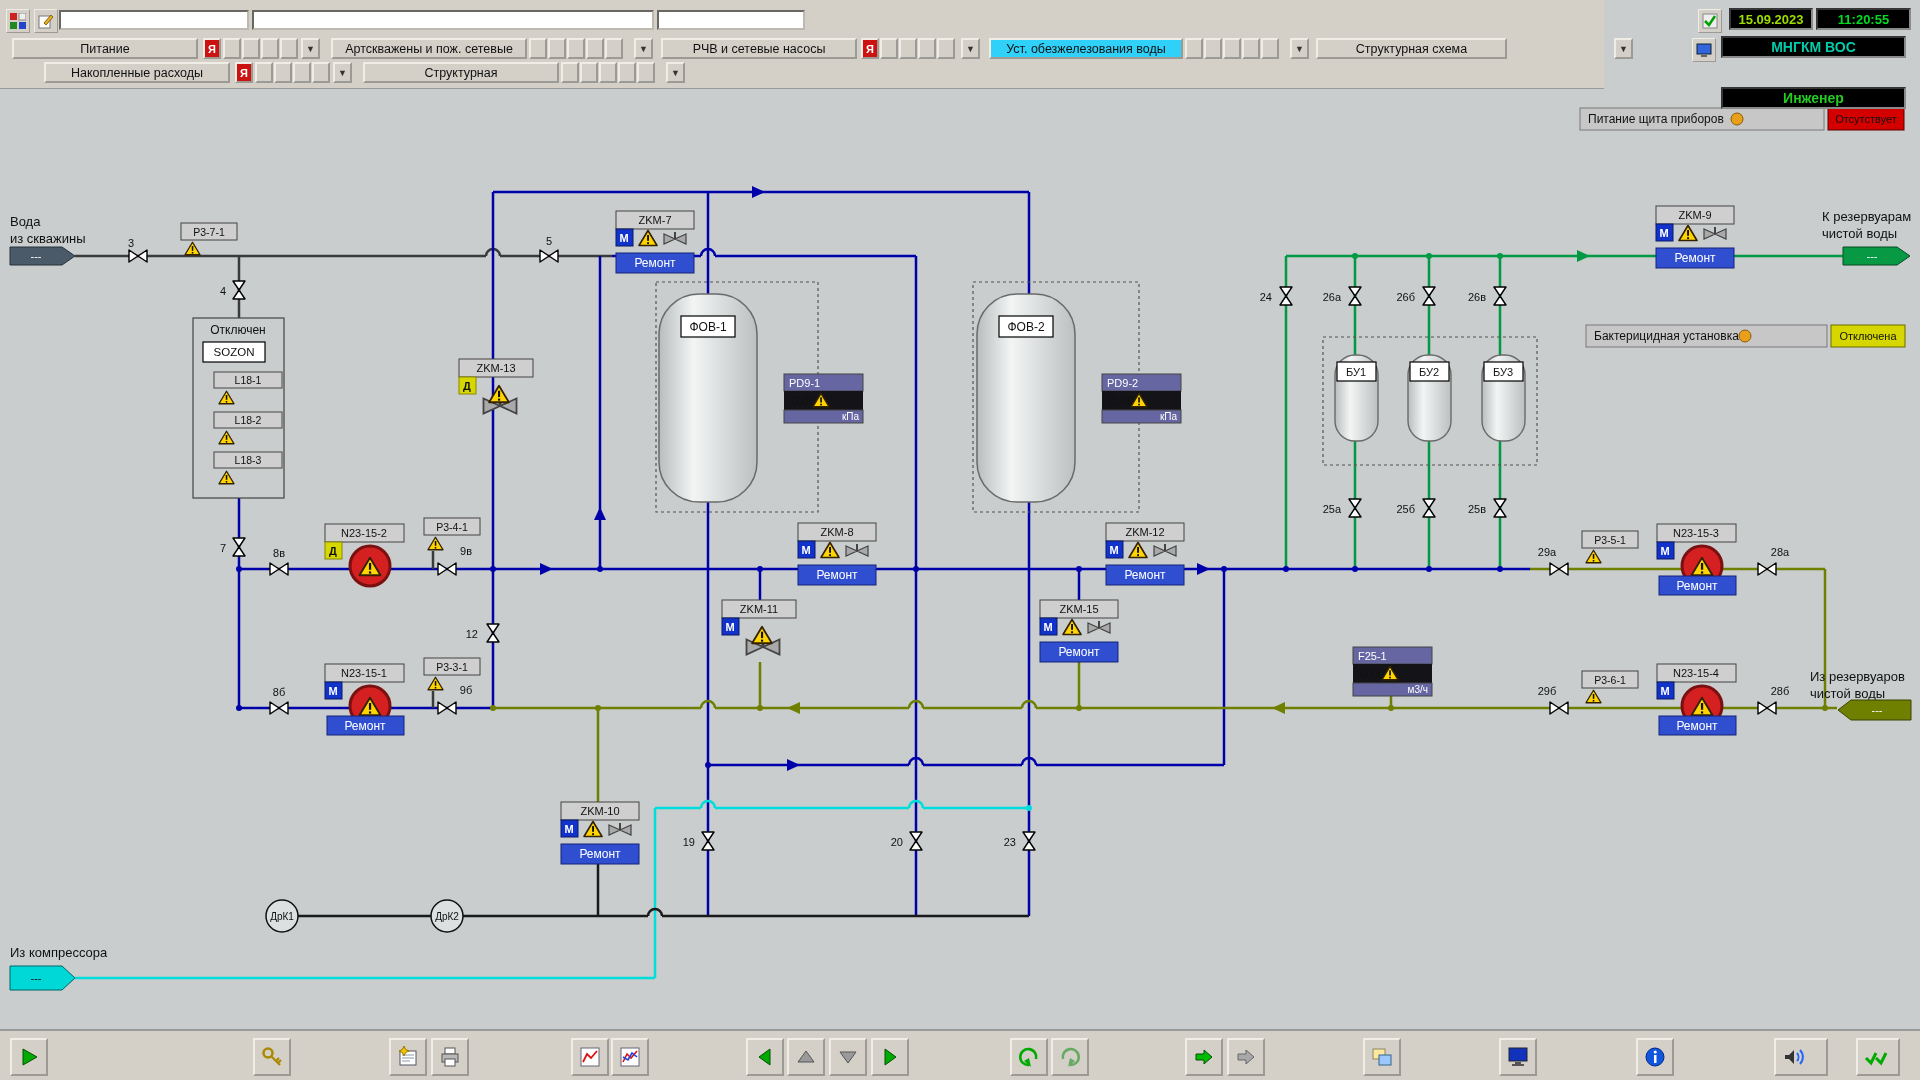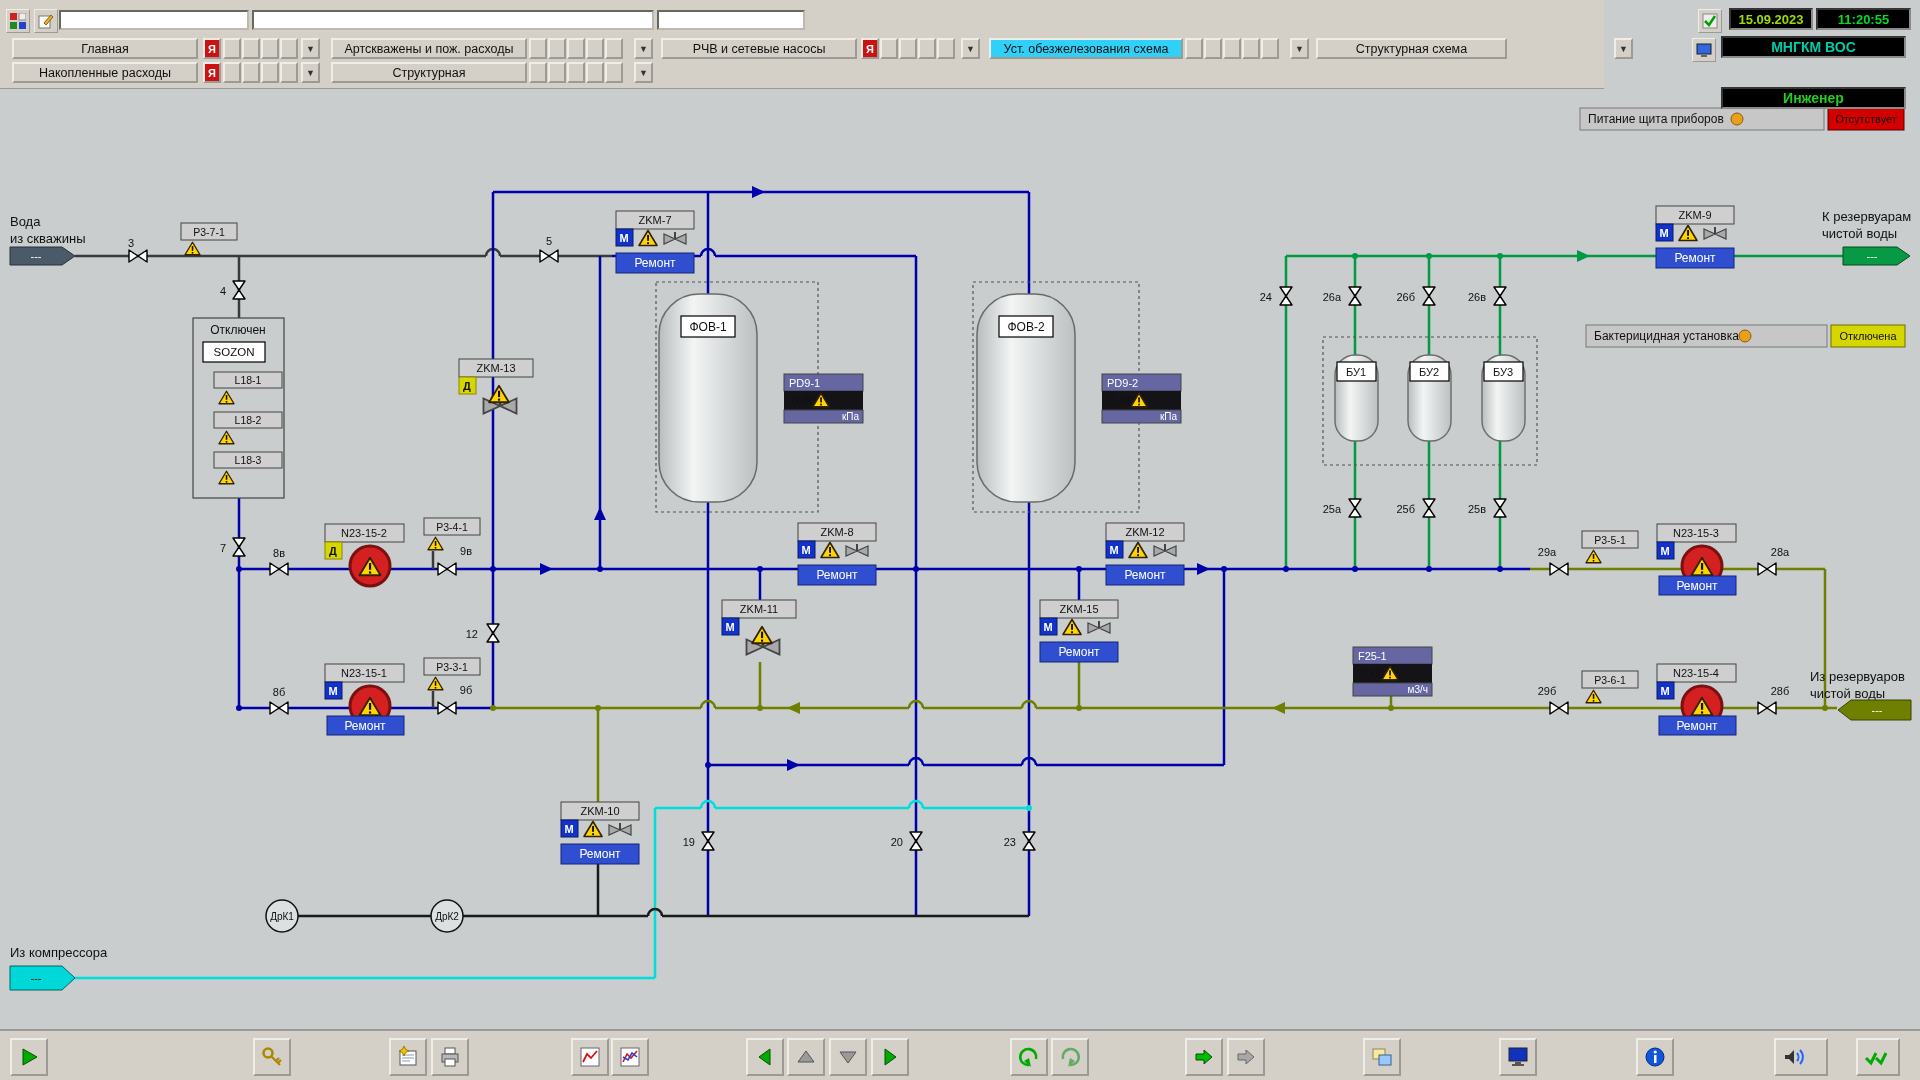--- a/index.html
+++ b/index.html
@@ -7,21 +7,21 @@
   
   .header{position:absolute;top:0;left:0;width:1604px;height:88px;background:#d4d0c8;border-bottom:1px solid #9a9a9a;z-index:5;}
   .hicon{position:absolute;top:9px;width:22px;height:22px;display:flex;align-items:center;justify-content:center;background:#d4d0c8;border:1px outset #f0ede6;}
   .field{position:absolute;top:10px;height:20px;background:#fff;border:2px inset #bdb9b1;box-sizing:border-box;font-size:12px;padding:0 4px;}
   .blackbox{position:absolute;height:22px;background:#000;border:2px inset #8a8a8a;box-sizing:border-box;display:flex;align-items:center;justify-content:center;font-size:13px;font-weight:bold;}
   .blackbox.dt{color:#9ddd00;}
   .blackbox.tm{color:#00dd22;}
   .blackbox.teal{color:#00ccaa;font-size:14px;text-align:right;}
   .blackbox.green{color:#22cc22;font-size:14px;margin-top:27px;}
   .nb{position:absolute;top:38px;height:21px;background:#d4d0c8;border:2px outset #f0ede6;box-sizing:border-box;display:flex;align-items:center;justify-content:center;font-size:12.5px;color:#111;cursor:default;white-space:nowrap;overflow:hidden;}
-  .nb.r3{top:62px;}
+  .nb.r3{top:62px;margin-left:32px;}
   .nb.active{background:#2fd1f8;}
   .nb.ab{background:#cc1111;color:#fff;font-weight:bold;font-size:11px;}
   .nb.sq{width:18px;}
   .nb.arb{width:19px;font-size:9px;color:#333;}
   
   .footer{position:absolute;top:1029px;left:0;width:1920px;height:51px;background:#d4d0c8;border-top:2px solid #9a9a9a;z-index:5;}
   .tbtn{position:absolute;top:7px;width:38px;height:38px;background:#d4d0c8;border:2px outset #f0ede6;box-sizing:border-box;display:flex;align-items:center;justify-content:center;}
   
   #diagram{position:absolute;top:0;left:0;z-index:1;}
   svg text{font-family:"Liberation Sans",sans-serif;fill:#111;}
@@ -490,42 +490,42 @@
         <path d="M3,8 L7,12 L13,3" fill="none" stroke="#00a000" stroke-width="2.5"></path>
       </svg>
   </div>
   <div class="blackbox dt" style="left:1729px;top:8px;width:84px">
       <span>15.09.2023</span>
     </div>
   <div class="blackbox tm" style="left:1816px;top:8px;width:95px">
       <span>11:20:55</span>
     </div>
 
-  <div class="nb" style="left:12px;width:186px">Главная</div>
+  <div class="nb" style="left:12px;width:186px">Питание</div>
   <div class="nb ab" style="left:203px;width:18px">Я</div>
   <div class="nb sq" style="left:223px"></div>
   <div class="nb sq" style="left:242px"></div>
   <div class="nb sq" style="left:261px"></div>
   <div class="nb sq" style="left:280px"></div>
   <div class="nb arb" style="left:301px">▼</div>
-  <div class="nb" style="left:331px;width:196px">Артскважены и пож. расходы</div>
+  <div class="nb" style="left:331px;width:196px">Артскважены и пож. сетевые</div>
   <div class="nb sq" style="left:529px"></div>
   <div class="nb sq" style="left:548px"></div>
   <div class="nb sq" style="left:567px"></div>
   <div class="nb sq" style="left:586px"></div>
   <div class="nb sq" style="left:605px"></div>
   <div class="nb arb" style="left:634px">▼</div>
   <div class="nb" style="left:661px;width:196px">РЧВ и сетевые насосы</div>
   <div class="nb ab" style="left:861px;width:18px">Я</div>
   <div class="nb sq" style="left:880px"></div>
   <div class="nb sq" style="left:899px"></div>
   <div class="nb sq" style="left:918px"></div>
   <div class="nb sq" style="left:937px"></div>
   <div class="nb arb" style="left:961px">▼</div>
-  <div class="nb active" style="left:989px;width:194px">Уст. обезжелезования схема</div>
+  <div class="nb active" style="left:989px;width:194px">Уст. обезжелезования воды</div>
   <div class="nb sq" style="left:1185px"></div>
   <div class="nb sq" style="left:1204px"></div>
   <div class="nb sq" style="left:1223px"></div>
   <div class="nb sq" style="left:1242px"></div>
   <div class="nb sq" style="left:1261px"></div>
   <div class="nb arb" style="left:1290px">▼</div>
   <div class="nb" style="left:1316px;width:191px">Структурная схема</div>
   <div class="nb arb" style="left:1614px">▼</div>
   <div class="hicon" style="left:1692px;top:38px">
     <svg width="16" height="16">

